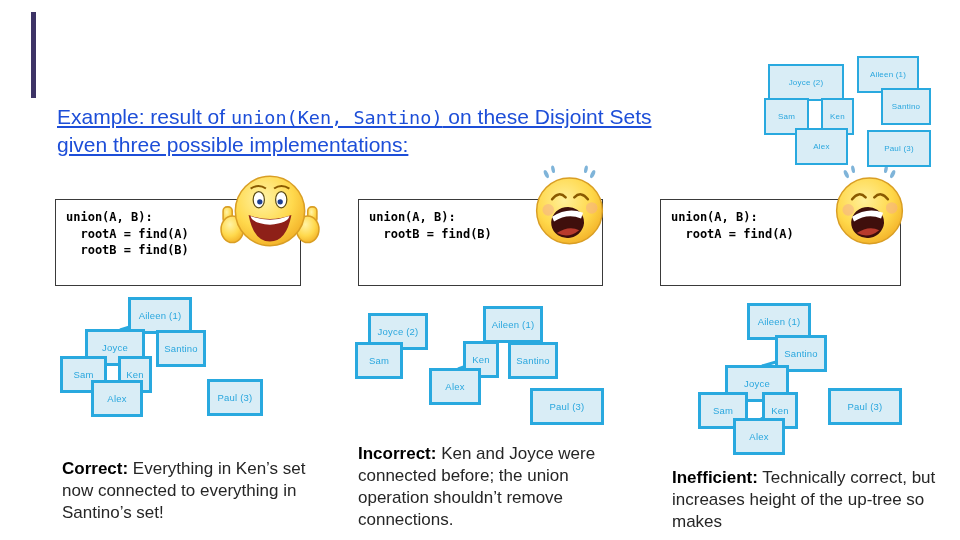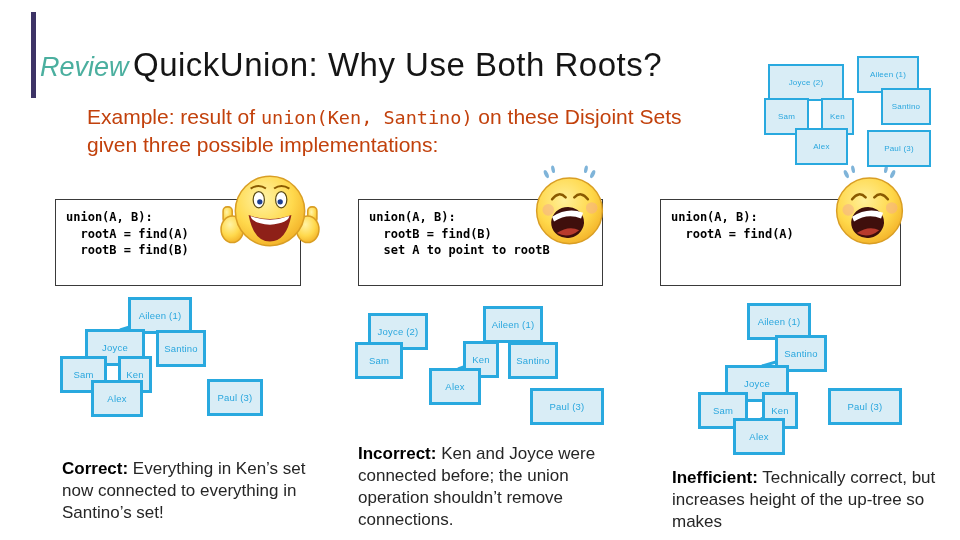--- a/index.html
+++ b/index.html
@@ -5,21 +5,21 @@
   html,body{margin:0;padding:0;background:#fff;width:960px;height:540px;overflow:hidden;
     font-family:"Liberation Sans",sans-serif;}
   .slide{position:absolute;inset:0;width:960px;height:540px;background:#fff;}
 
   .accent-bar{position:absolute;left:31px;top:12px;width:5px;height:86px;background:#3D3366;}
 
   .title{position:absolute;left:40px;top:46px;white-space:nowrap;}
   .title .review{font-style:italic;color:#4BAF9F;font-size:27px;}
   .title .main{color:#151515;font-size:33px;letter-spacing:.5px;}
 
-  .subtitle{position:absolute;left:87px;top:103px;width:640px;font-size:21px;line-height:27px;color:#c2410c;}
+  .subtitle{position:absolute;left:57px;top:103px;width:640px;font-size:21px;line-height:27px;color:#1d4ed8;text-decoration:underline;}
   .subtitle .mono{font-family:"DejaVu Sans Mono","Liberation Mono",monospace;font-size:18.5px;}
 
   .code-box{position:absolute;background:#fff;border:1.3px solid #3a3a3a;box-sizing:border-box;
     padding:9px 0 0 10px;}
   .code-line{font-family:"DejaVu Sans Mono","Liberation Mono",monospace;font-weight:bold;
     font-size:12px;line-height:16.5px;color:#000;white-space:pre;}
   #code1{left:55px;top:199px;width:246px;height:87px;}
   #code2{left:358px;top:199px;width:245px;height:87px;}
   #code3{left:660px;top:199px;width:241px;height:87px;}
 
@@ -45,38 +45,33 @@
   #cap2{left:358px;top:443px;width:248px;}
   #cap3{left:672px;top:467px;width:272px;}
 </style>
 </head>
 <body>
 
 <div class="slide">
 
   <div class="accent-bar"></div>
 
-  <div class="title">
-    <span class="review">Review</span>
-    <span class="main">QuickUnion: Why Use Both Roots?</span>
-  </div>
 
   <div class="subtitle">
     <span>Example: result of </span><span class="mono">union(Ken, Santino)</span><span> on these Disjoint Sets given three possible implementations:</span>
   </div>
 
   <div class="code-box" id="code1">
     <div class="code-line">union(A, B):</div>
     <div class="code-line">  rootA = find(A)</div>
     <div class="code-line">  rootB = find(B)</div>
   </div>
   <div class="code-box" id="code2">
     <div class="code-line">union(A, B):</div>
     <div class="code-line">  rootB = find(B)</div>
-    <div class="code-line">  set A to point to rootB</div>
   </div>
   <div class="code-box" id="code3">
     <div class="code-line">union(A, B):</div>
     <div class="code-line">  rootA = find(A)</div>
   </div>
 
   <svg class="emoji" id="emoji1" viewBox="0 0 100 92">
     <defs>
       <radialGradient id="gy" cx="40%" cy="32%" r="78%">
         <stop offset="0%" stop-color="#FFF3A6"></stop>

